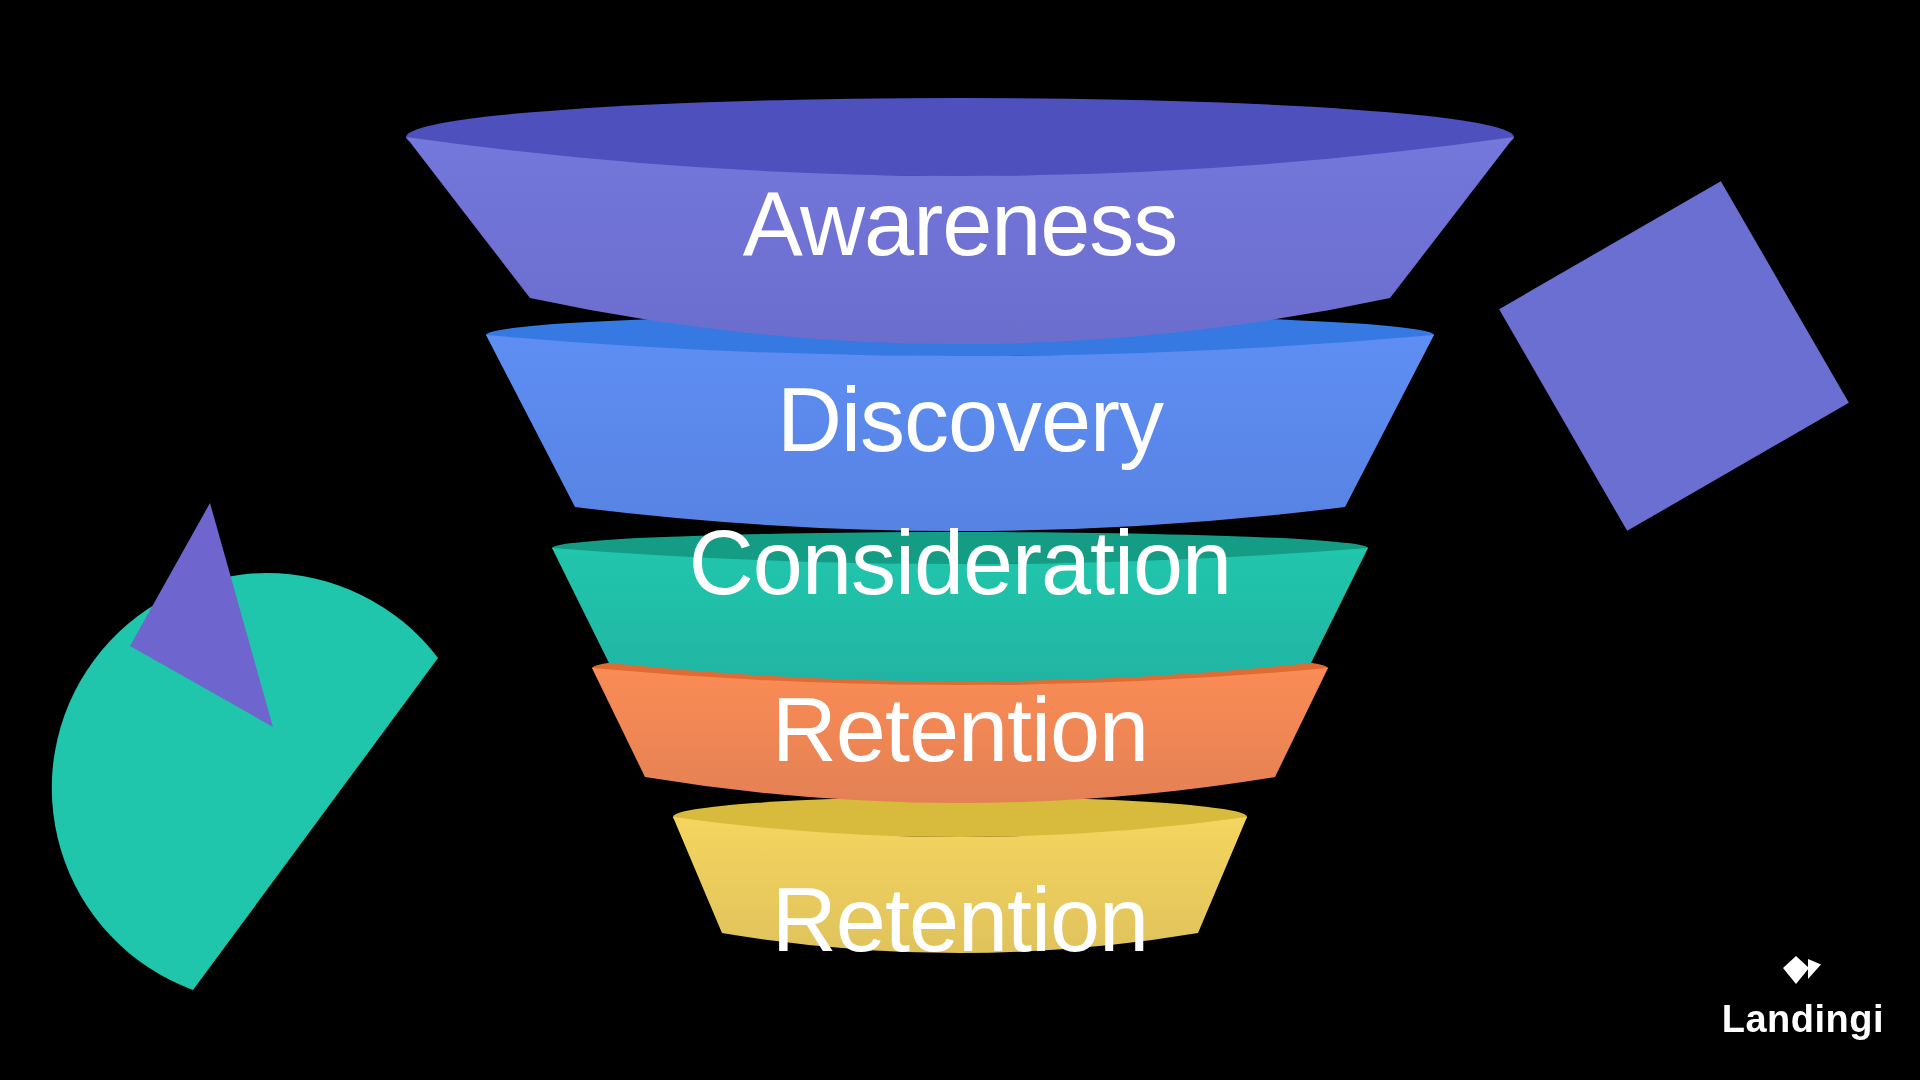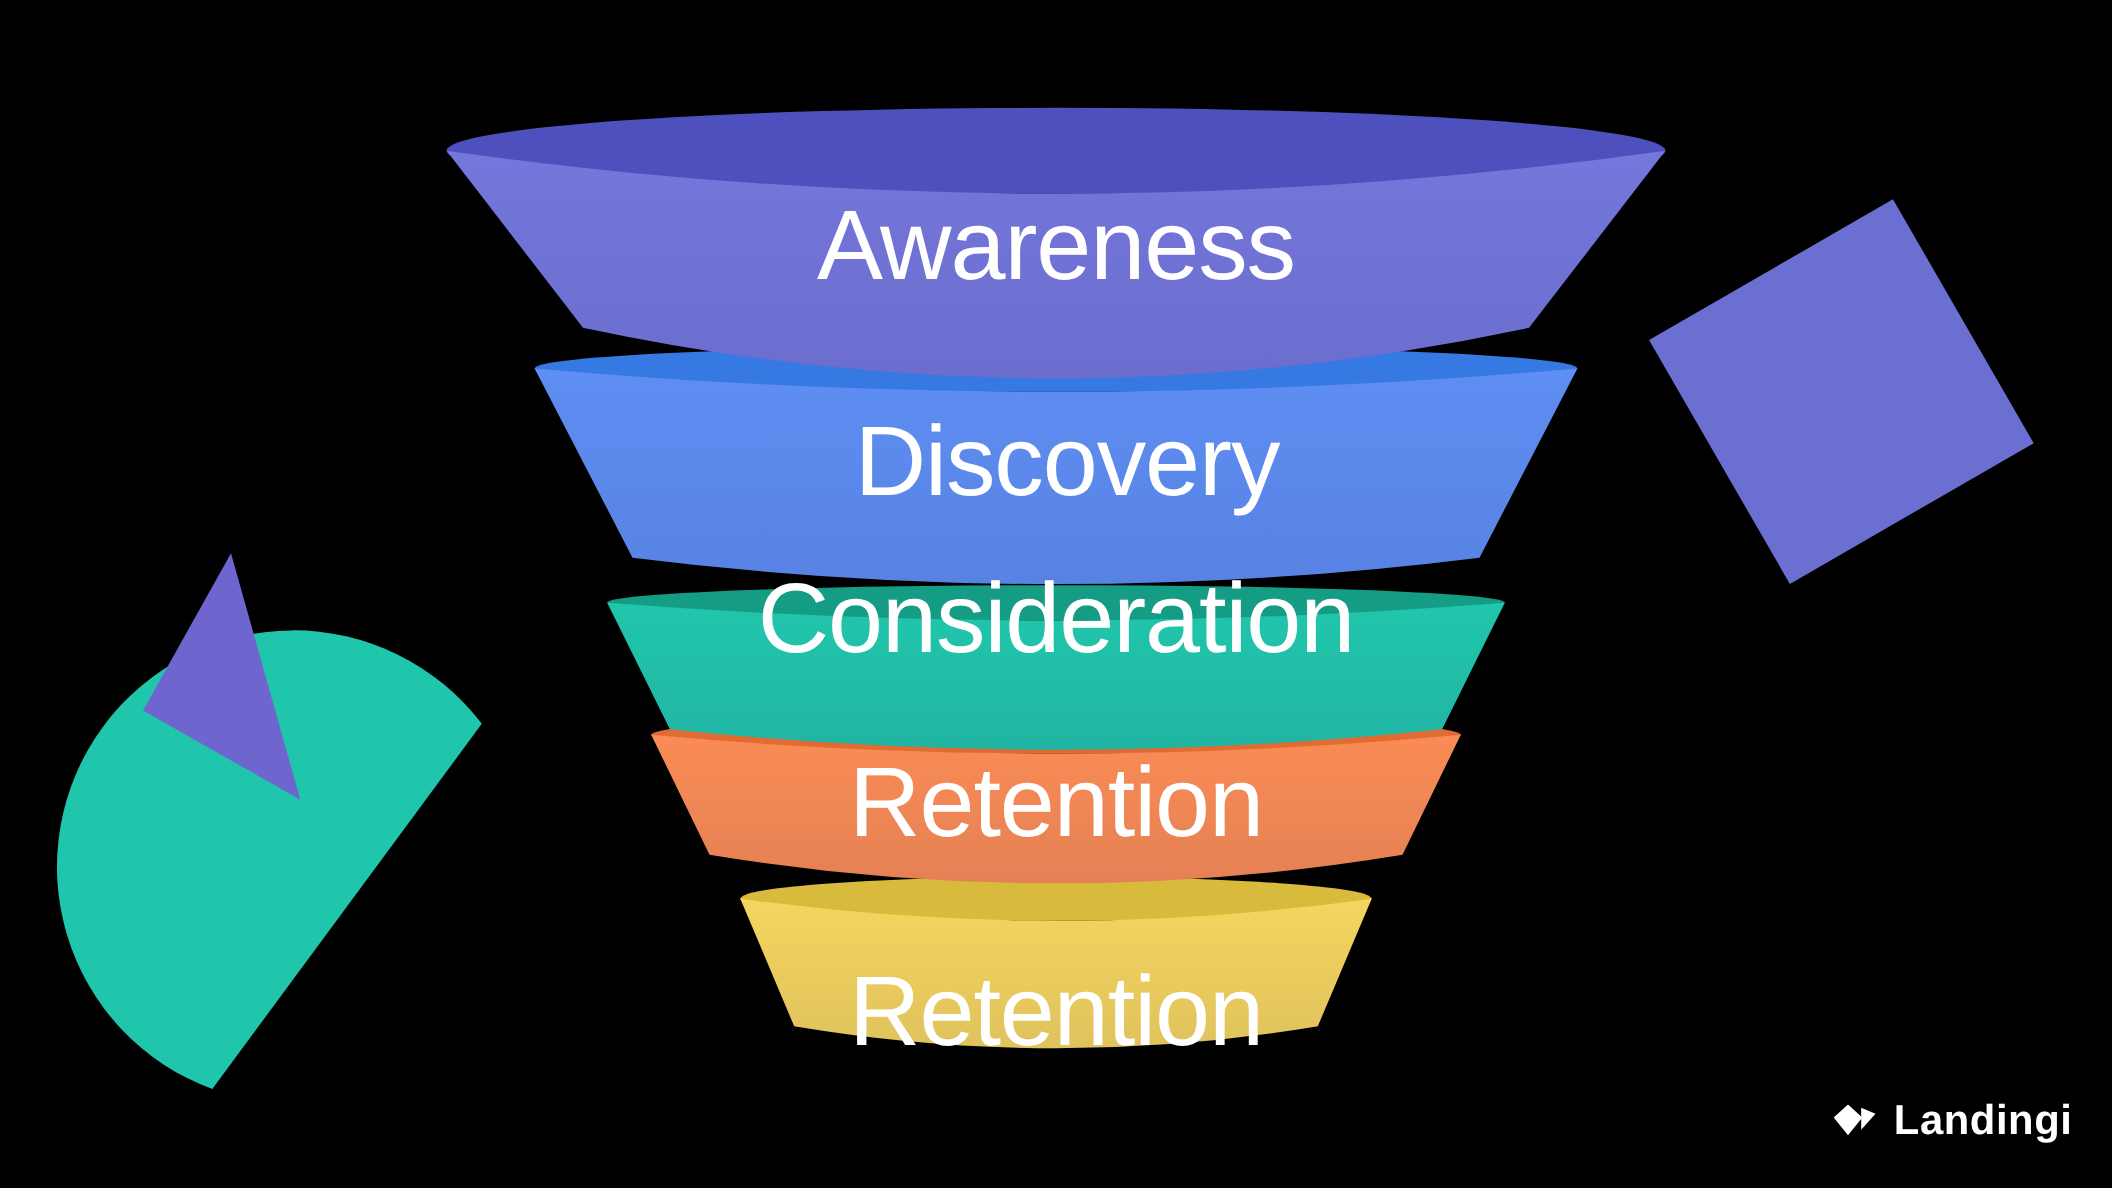--- a/index.html
+++ b/index.html
@@ -45,20 +45,21 @@
   .label-retention     { top: 860px; }
 
   .logo {
     position: absolute;
     right: 36px;
     bottom: 42px;
     display: flex;
     align-items: center;
     gap: 14px;
     cursor: pointer;
+    flex-direction: column;
   }
   .logo-text {
     font-size: 38px;
     font-weight: bold;
     letter-spacing: 0.5px;
     line-height: 1;
   }
 </style>
 </head>
 <body>

